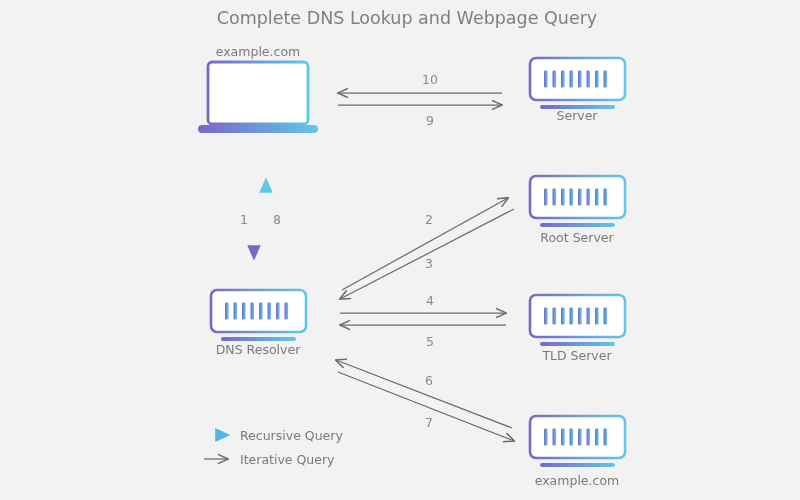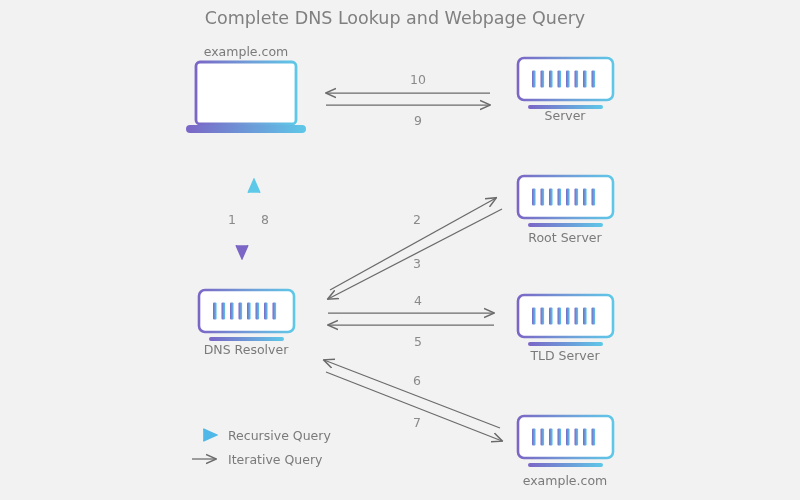--- a/index.html
+++ b/index.html
@@ -10,20 +10,21 @@
     width: 800px;
     height: 500px;
     background: #f2f2f2;
     font-family: "DejaVu Sans", sans-serif;
     overflow: hidden;
   }
   #stage {
     position: relative;
     width: 671px;
     height: 500px;
+    margin-left: 12px;
   }
   #diagram {
     position: absolute;
     left: 0;
     top: 0;
     width: 800px;
     height: 500px;
   }
   .ttl {
     fill: #808080;

